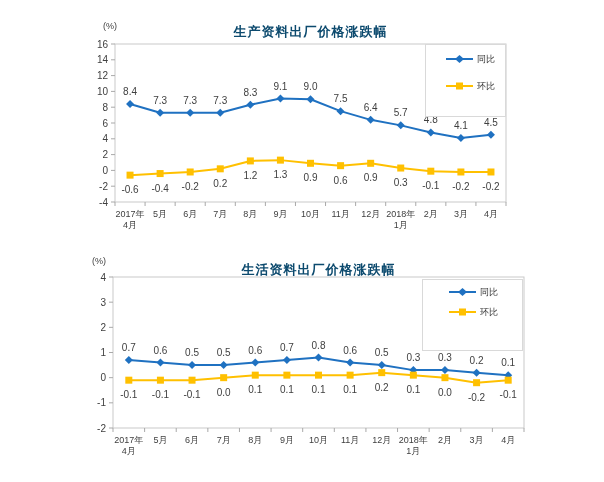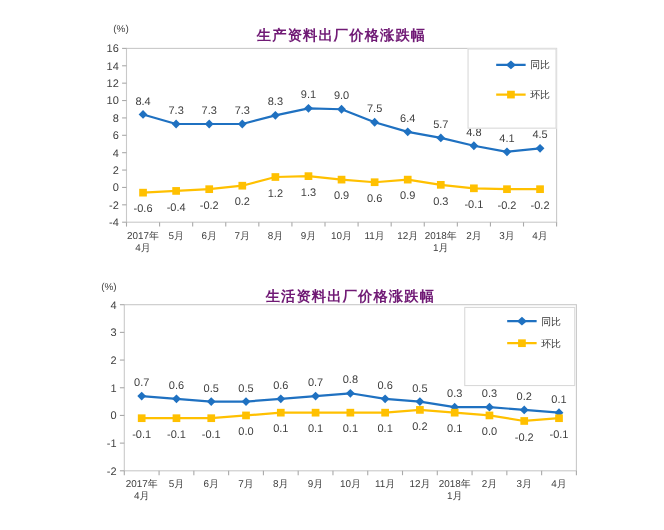--- a/index.html
+++ b/index.html
@@ -5,31 +5,31 @@
   html,body{margin:0;padding:0;}
   body{
     width:604px;height:482px;position:relative;overflow:hidden;
     background:#ffffff;
     font-family:"Liberation Sans","DejaVu Sans",sans-serif;
   }
   .chart-section{position:absolute;left:0;top:0;width:604px;height:482px;pointer-events:none;}
   svg.plot{position:absolute;left:0;top:0;}
   .chart-title{
     position:absolute;text-align:center;
-    font-size:13px;font-weight:bold;color:#701a75;letter-spacing:1px;
+    font-size:13px;font-weight:bold;color:#0c4a6e;letter-spacing:1px;
   }
   .unit-label{
     position:absolute;width:30px;text-align:center;
     font-size:9px;color:#404040;
   }
   .legend-box{
     position:absolute;background:#ffffff;border:1px solid #d9d9d9;
     box-sizing:border-box;display:flex;flex-direction:column;
   }
-  .legend-item{display:flex;align-items:center;height:14px;justify-content:center;}
+  .legend-item{display:flex;align-items:center;height:14px;}
   .legend-label{font-size:9px;color:#333333;margin-left:4px;}
   .swatch{display:block;}
   #legend-0{left:425px;top:44px;width:81px;height:73px;padding:7px 0 0 20px;}
   #legend-0 .legend-item + .legend-item{margin-top:13px;}
   #legend-1{left:422px;top:279px;width:101px;height:72px;padding:5px 0 0 26px;}
   #legend-1 .legend-item + .legend-item{margin-top:6px;}
   #title-0{left:115px;top:23px;width:391px;}
   #title-1{left:113px;top:261px;width:411px;font-family:Liberation Mono, monospace;}
   #unit-0{left:95px;top:21px;}
   #unit-1{left:84px;top:256px;}

